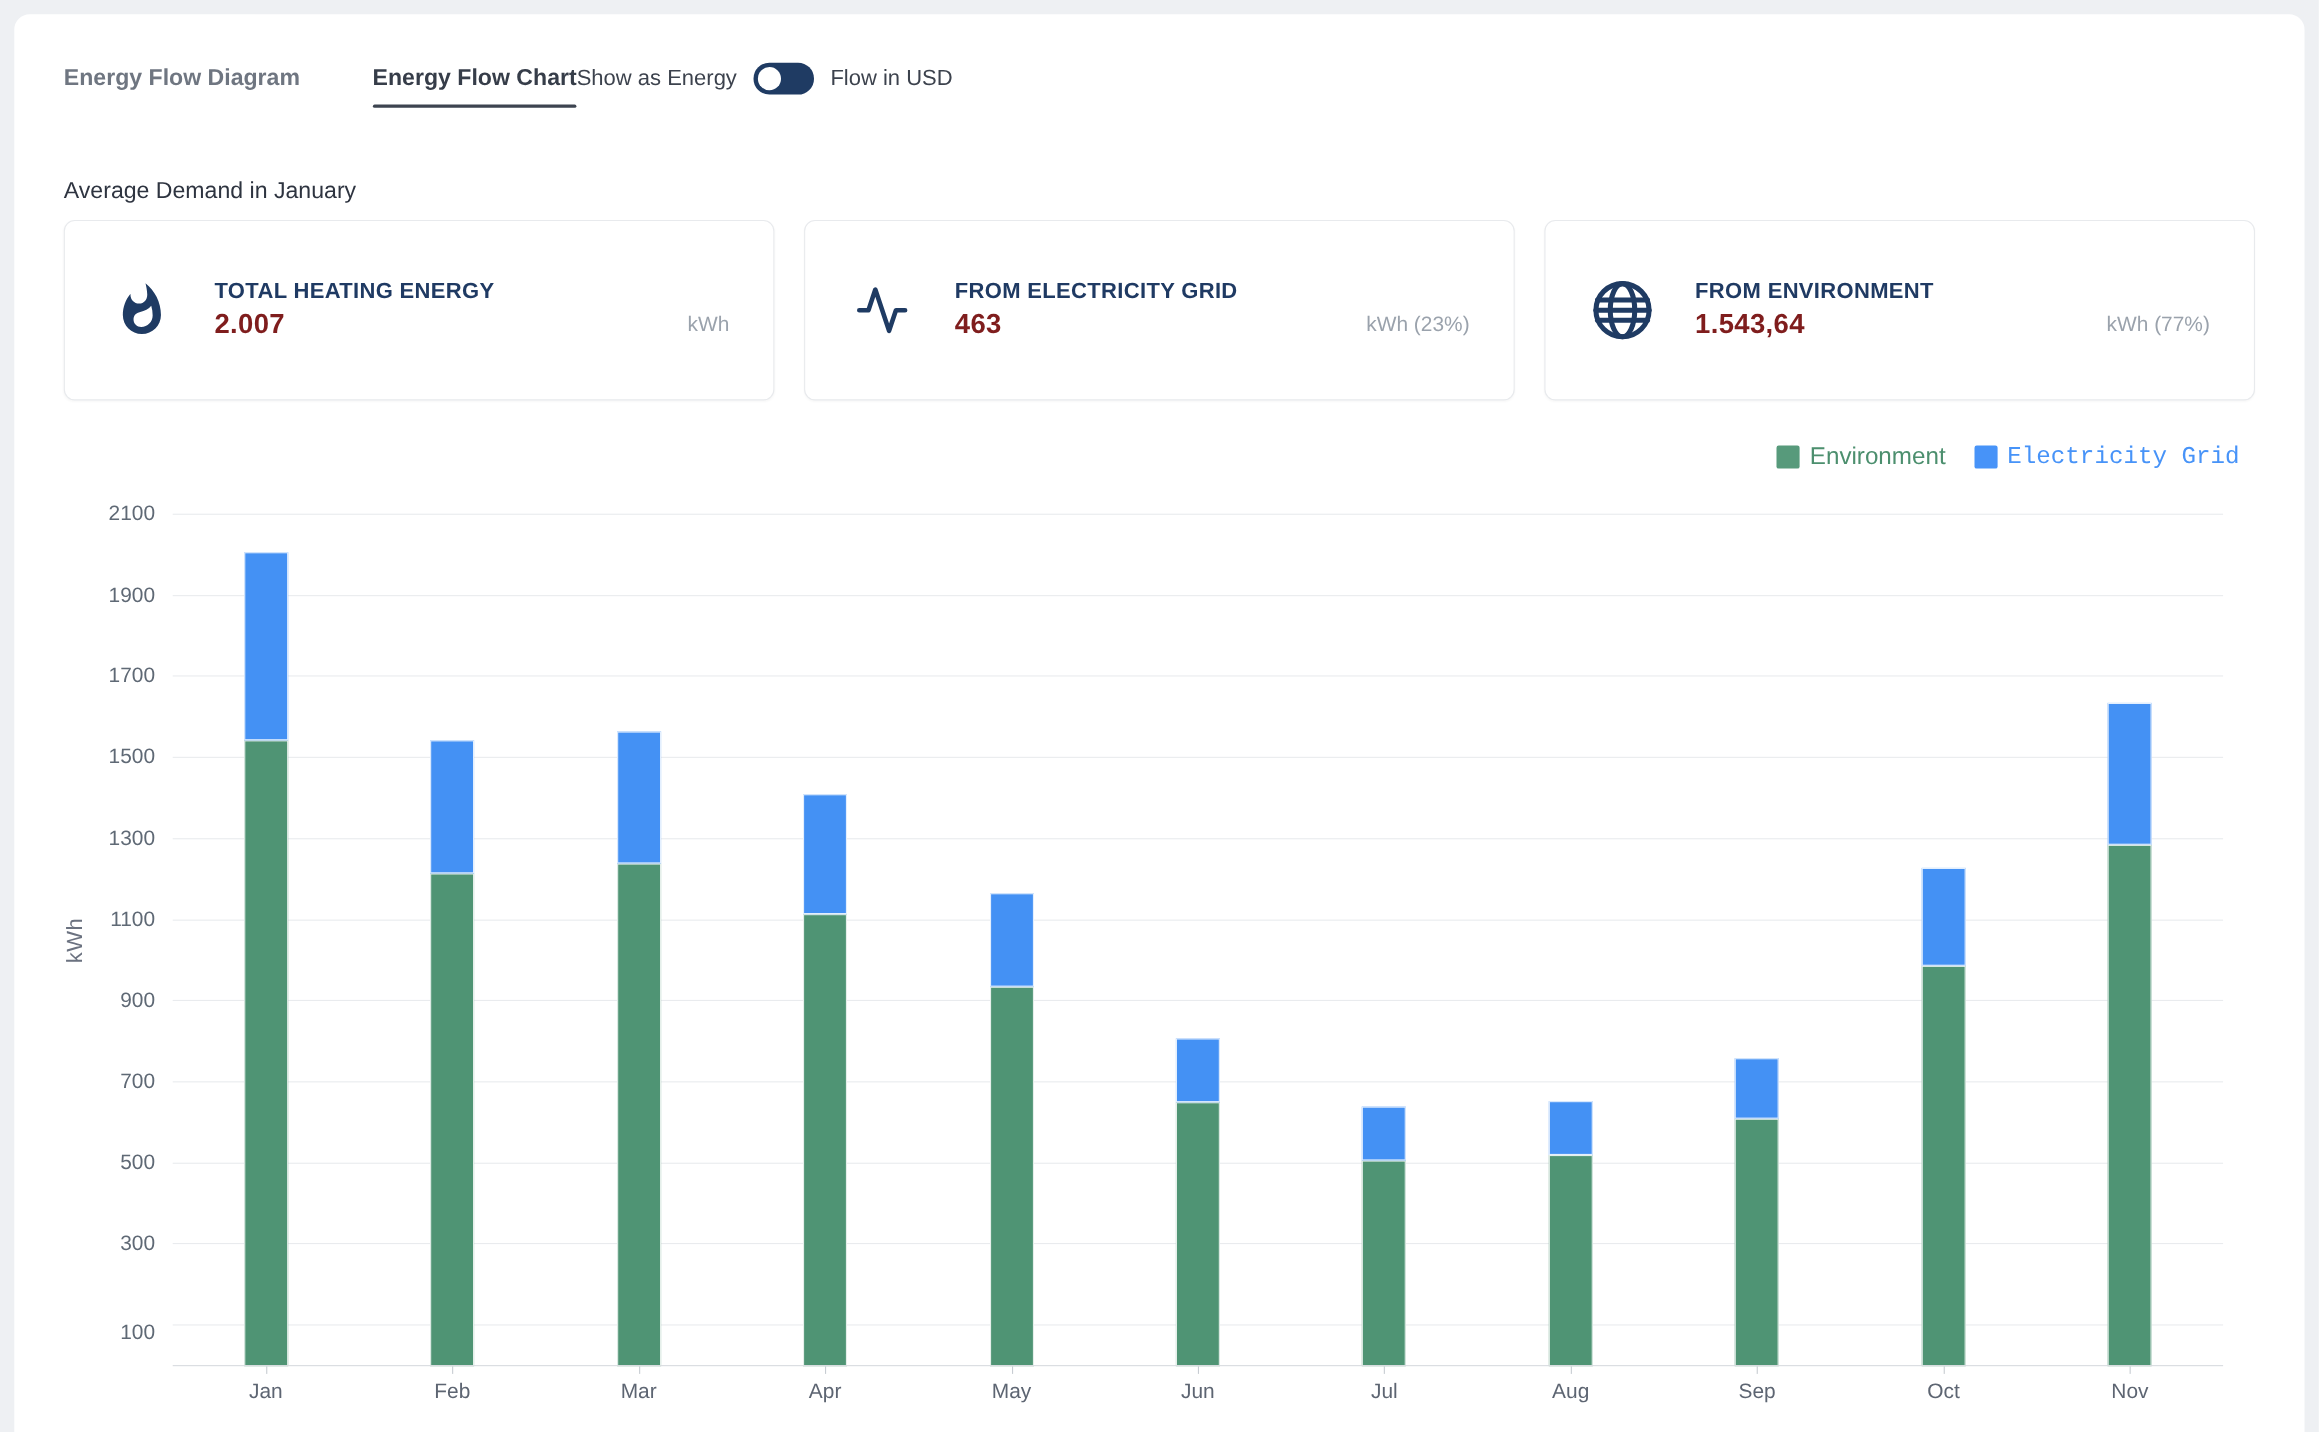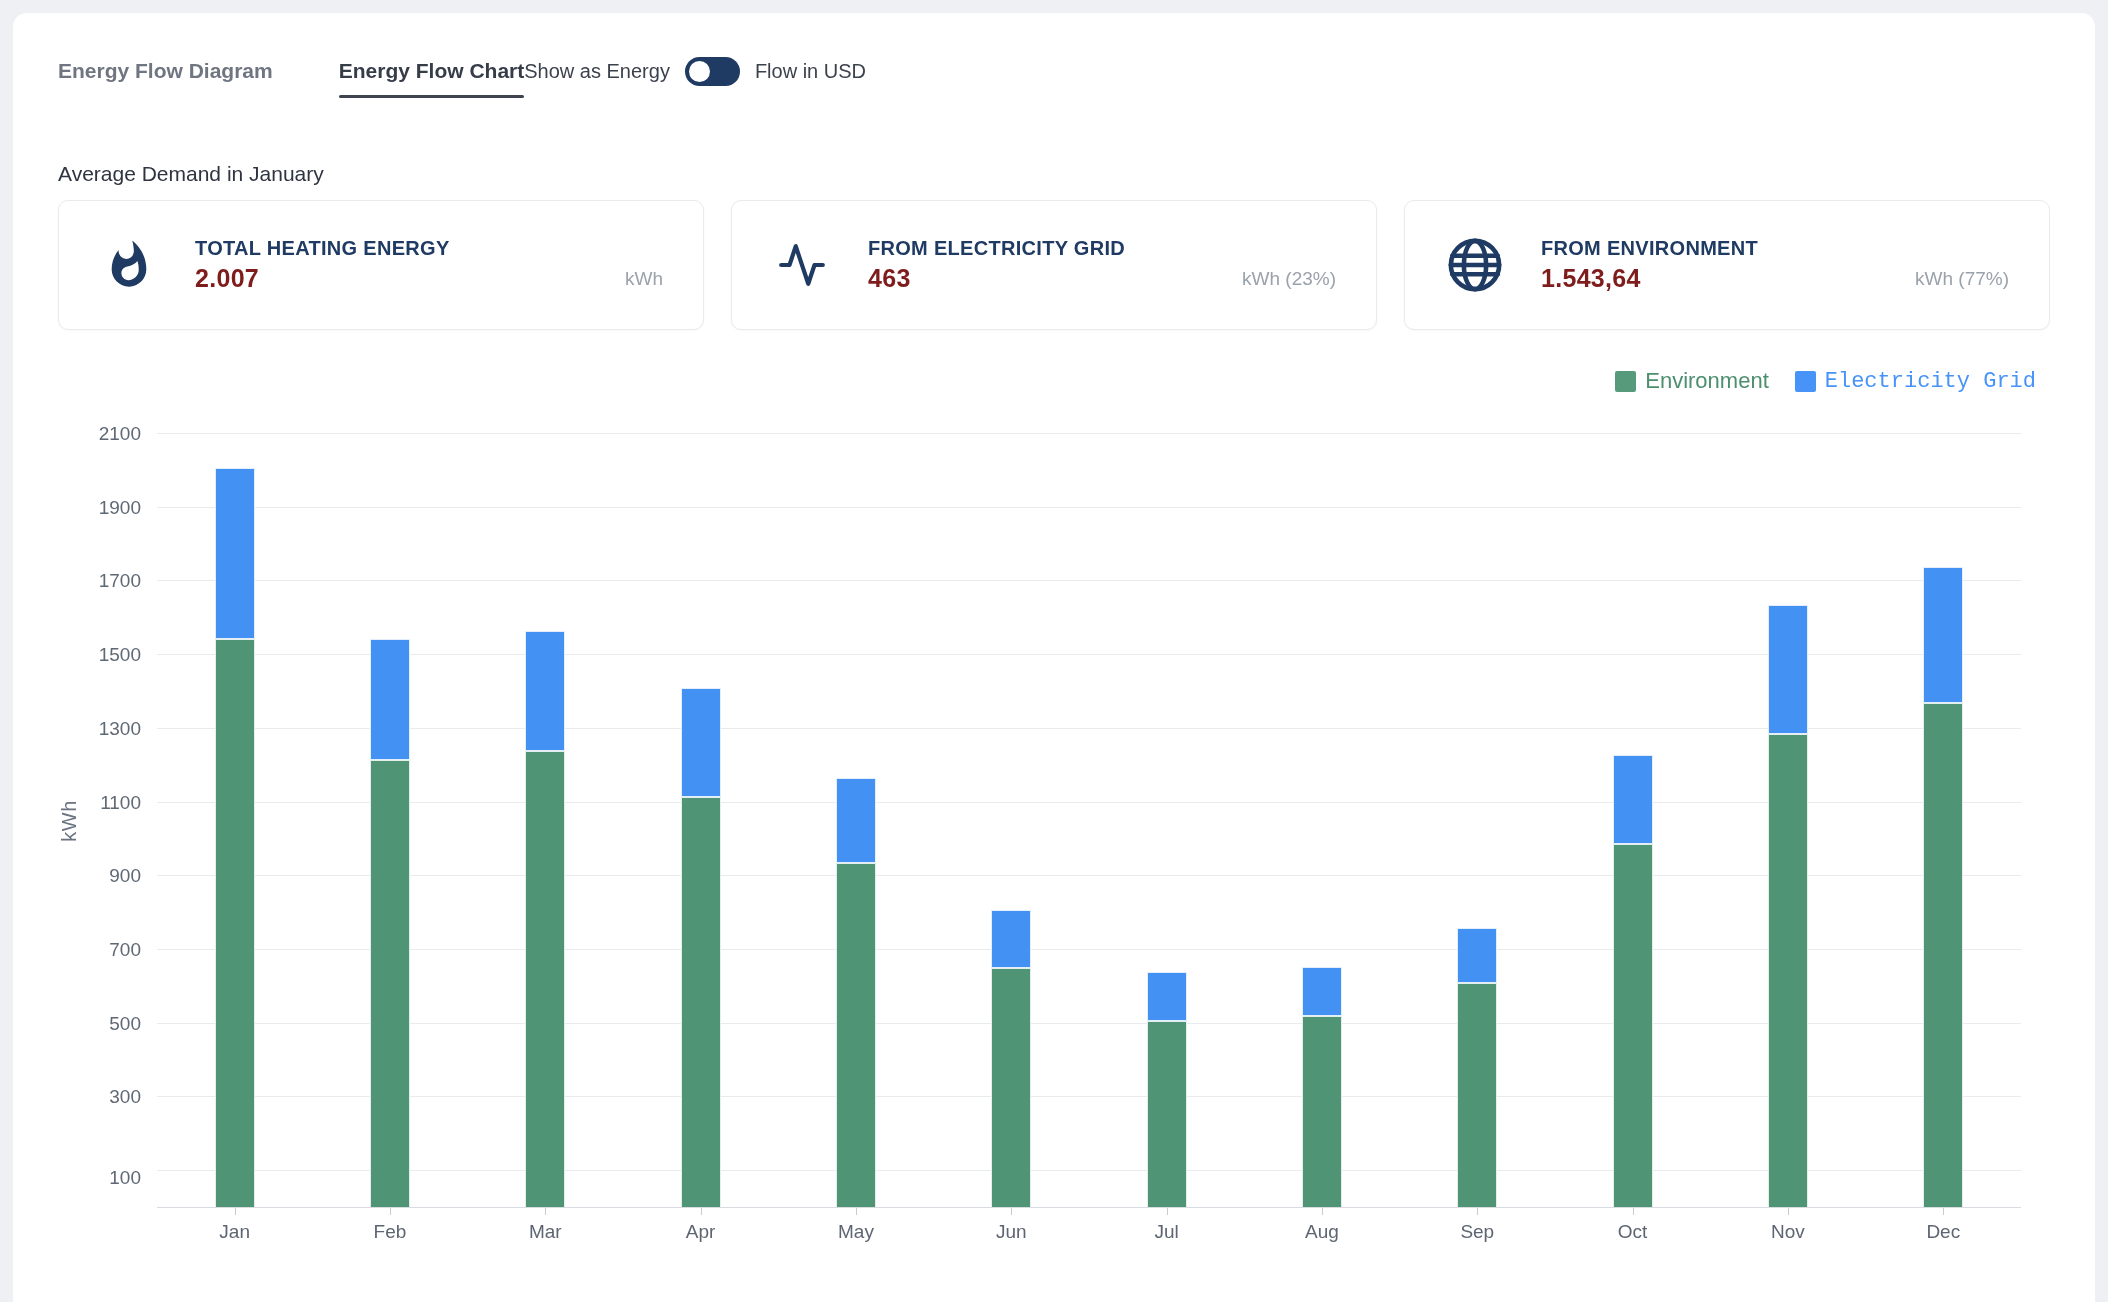--- a/index.html
+++ b/index.html
@@ -34,21 +34,21 @@
   }
   .toggle .knob {
     position:absolute; left:4px; top:4px; width:21px; height:21px;
     border-radius:50%; background:#ffffff;
   }
   
   .section-title { margin:64px 45px 0 45px; font-size:21px; font-weight:500; color:#2e3440; }
   
   .cards-row { display:flex; gap:27px; margin:14px 45px 0 45px; }
   .stat-card {
-    flex:1; height:130px; background:#fff; border:1px solid #e8eaed; border-radius:10px;
+    flex:1; height:164px; background:#fff; border:1px solid #e8eaed; border-radius:10px;
     display:flex; align-items:center; padding:0 40px;
     box-shadow:0 1px 2px rgba(16,24,40,0.03);
   }
   .stat-icon { width:60px; flex:0 0 auto; margin-right:36px; display:flex; align-items:center; justify-content:center; color:#1f3b63; }
   .stat-body { flex:1; display:flex; flex-direction:column; gap:4px; }
   .stat-title { font-size:20px; font-weight:700; color:#1f3a63; letter-spacing:0.3px; }
   .stat-value-row { display:flex; align-items:center; justify-content:space-between; }
   .stat-value { font-size:25px; font-weight:700; color:#7f1d1d; letter-spacing:0.3px; }
   .stat-unit { font-size:19px; color:#9aa2ac; }
   
@@ -243,26 +243,20 @@
             <div class="bar-seg" style="bottom: 363.78px; height: 88.8257px; background: rgb(68, 145, 244);"></div>
             <div class="x-tick"></div>
             <div class="x-tick-label">Oct</div>
           </div>
           <div class="bar-col">
             <div class="bar-seg" style="bottom: 0px; height: 473.983px; background: rgb(79, 148, 116);"></div>
             <div class="bar-seg" style="bottom: 473.983px; height: 129px; background: rgb(68, 145, 244);"></div>
             <div class="x-tick"></div>
             <div class="x-tick-label">Nov</div>
           </div>
-          <div class="bar-col">
-            <div class="bar-seg" style="bottom: 0px; height: 504.943px; background: rgb(79, 148, 116);"></div>
-            <div class="bar-seg" style="bottom: 504.943px; height: 135.634px; background: rgb(68, 145, 244);"></div>
-            <div class="x-tick"></div>
-            <div class="x-tick-label">Dec</div>
-          </div>
         </div>
     <span class="ytick-label" style="bottom: 30px;">100</span>
         <span class="ytick-label" style="bottom: 110.571px;">300</span>
         <span class="ytick-label" style="bottom: 184.286px;">500</span>
         <span class="ytick-label" style="bottom: 258px;">700</span>
         <span class="ytick-label" style="bottom: 331.714px;">900</span>
         <span class="ytick-label" style="bottom: 405.429px;">1100</span>
         <span class="ytick-label" style="bottom: 479.143px;">1300</span>
         <span class="ytick-label" style="bottom: 552.857px;">1500</span>
         <span class="ytick-label" style="bottom: 626.571px;">1700</span>

